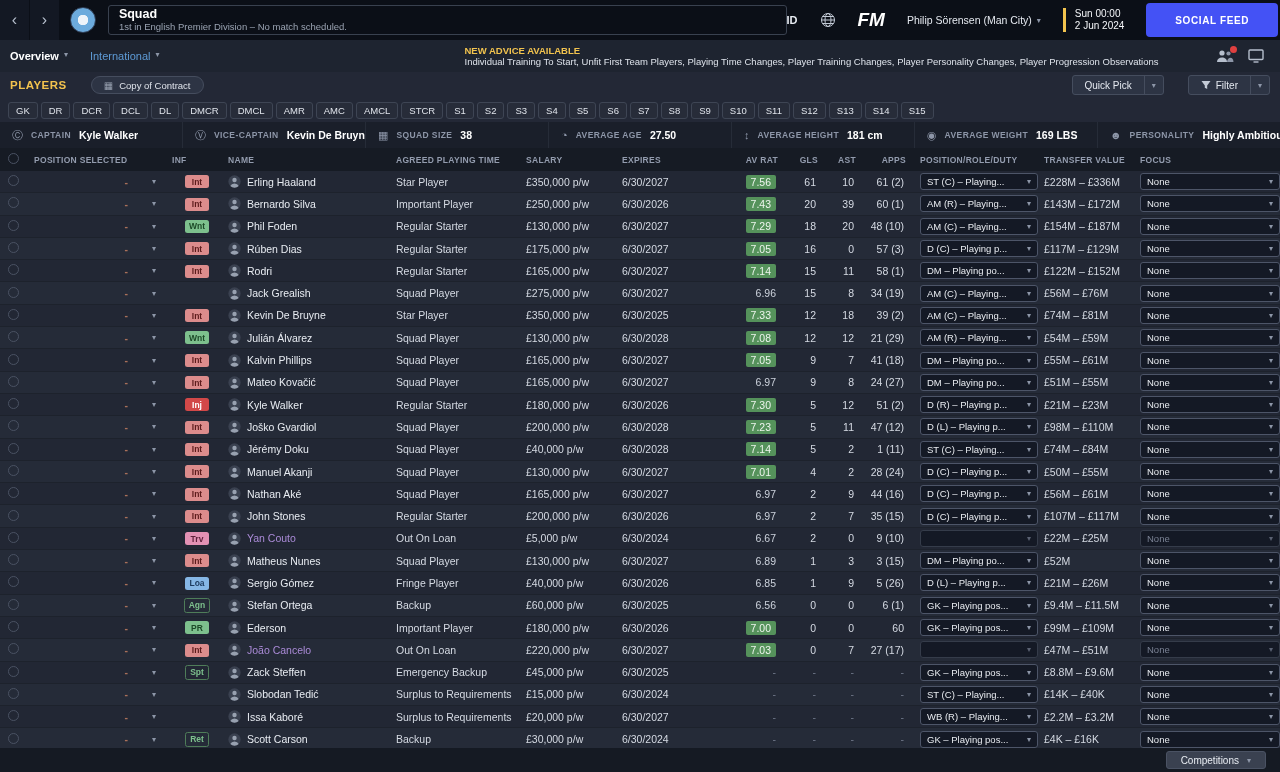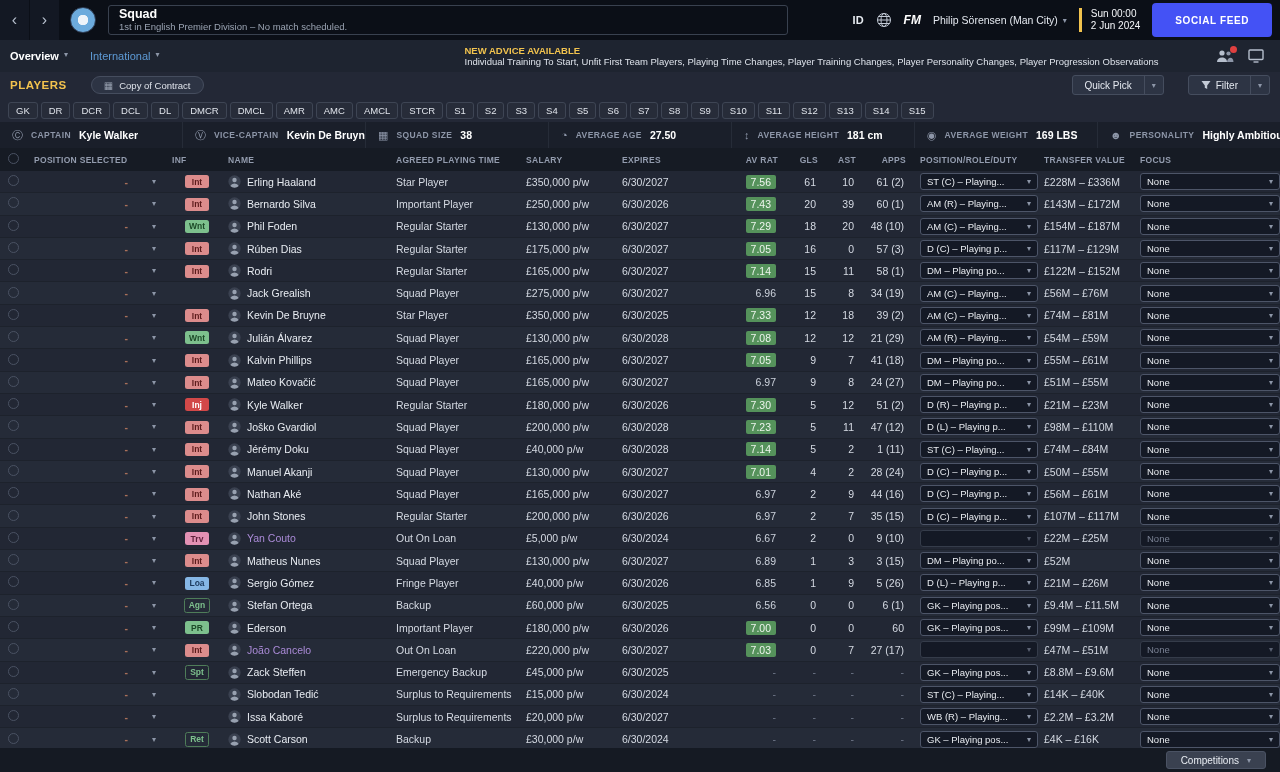--- a/index.html
+++ b/index.html
@@ -14,29 +14,29 @@
   .topbar { height:40px; background:#0b0f17; display:flex; align-items:center; }
   .navbtn { width:30px; height:40px; display:flex; align-items:center; justify-content:center;
             background:#131823; color:#b6bfcd; font-size:16px; border-right:1px solid #0b0f17; cursor:pointer; }
   .crest { width:26px; height:26px; border-radius:50%; margin:0 12px 0 10px;
            background:radial-gradient(circle at 50% 50%, #eef4fa 0 30%, #6cabdd 31% 100%);
            border:1px solid #31415a; flex:0 0 auto; }
   .titlebox { width:680px; height:30px; border:1px solid #39414f; border-radius:3px;
               padding:2px 10px; display:flex; flex-direction:column; justify-content:center; }
   .ttl { font-size:12.5px; font-weight:bold; color:#ffffff; line-height:14px; }
   .sub { font-size:9.5px; color:#9aa3b2; line-height:12px; white-space:nowrap; }
-  .tb-right { margin-left:auto; display:flex; align-items:center; gap:12px; }
+  .tb-right { margin-left:auto; display:flex; align-items:center; gap:22px; }
   .idtxt { font-weight:bold; color:#e8ecf2; font-size:11px; }
-  .fmtxt { font-weight:bold; font-style:italic; color:#ffffff; font-size:12px; }
+  .fmtxt { font-weight:bold; font-style:italic; color:#ffffff; font-size:19px; }
   .mgr { color:#e4e8ef; font-size:10.5px; display:flex; align-items:center; gap:5px; white-space:nowrap; }
   .datebox { border-left:3px solid #f2c34e; padding-left:9px; display:flex; flex-direction:column; line-height:12px; }
   .d1,.d2 { color:#f4f6f9; font-size:10px; white-space:nowrap; }
   .social { height:34px; background:#4452f5; color:#fff; font-weight:bold; font-size:10px;
-            letter-spacing:.6px; display:flex; align-items:center; padding:0 23px;
-            border-radius:4px; margin-right:8px; white-space:nowrap; cursor:pointer; }
+            letter-spacing:.6px; display:flex; align-items:center; padding:0 29px;
+            border-radius:4px; margin-right:2px; white-space:nowrap; cursor:pointer; }
 
   
   .tabbar { height:32px; background:#1e2430; display:flex; align-items:center; padding:0 10px; }
   .tab { display:flex; gap:5px; font-size:11px; cursor:pointer; }
   .tab.active { color:#ffffff; font-weight:bold; }
   .tab.intl { color:#5e9bd6; margin-left:22px; }
   .advice { margin-left:305px; line-height:11.5px; white-space:nowrap; overflow:hidden; }
   .advice-title { color:#f2c34e; font-weight:bold; font-size:9.5px; }
   .advice-text { color:#dde2ea; font-size:9.5px; }
   .tabbar-icons { margin-left:auto; display:flex; align-items:center; gap:14px; padding-right:6px; }

